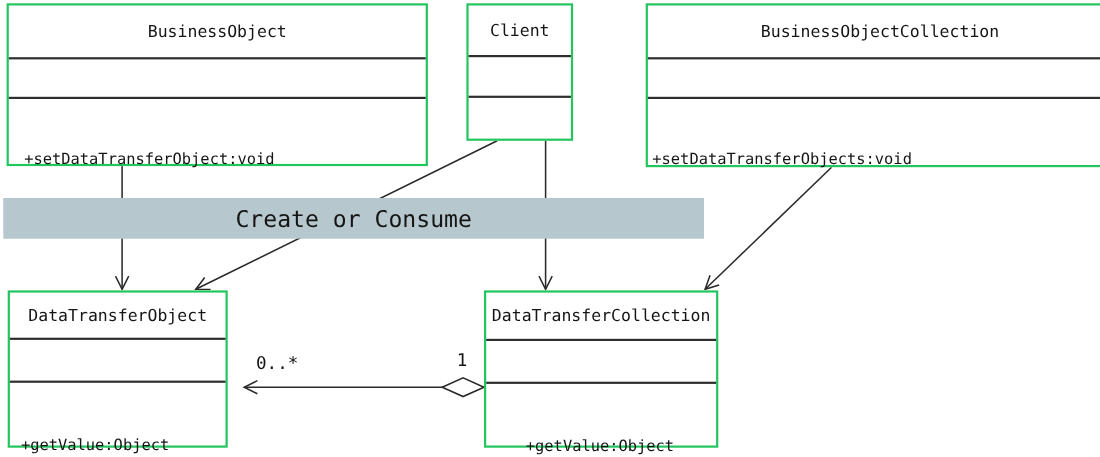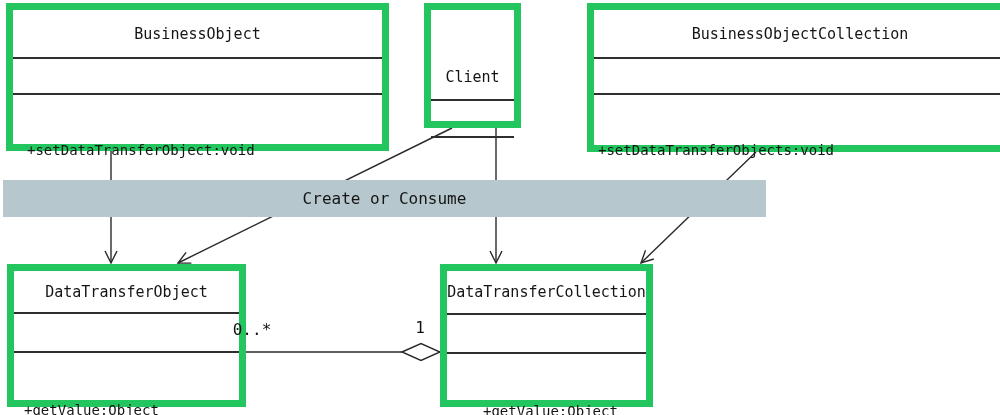--- a/index.html
+++ b/index.html
@@ -13,21 +13,21 @@
     overflow: hidden;
   }
   svg.lines {
     position: absolute;
     left: 0; top: 0;
     z-index: 1;
   }
   .uml-class {
     position: absolute;
     background: #ffffff;
-    border: 7px solid #22c55e;
+    border: 2px solid #22c55e;
     box-sizing: border-box;
     z-index: 2;
   }
   .uml-title {
     display: flex;
     align-items: center;
     justify-content: center;
     border-bottom: 2px solid #2e2e2e;
     box-sizing: border-box;
     font-size: 15px;
@@ -43,46 +43,46 @@
     line-height: 19px;
     white-space: pre;
   }
   
   #box-business-object            { left: 6px;   top: 3px;   width: 383px; height: 148px; }
   #box-business-object .uml-title { height: 49px; }
   #box-business-object .uml-attrs { height: 36px; }
   #box-business-object .uml-methods { padding: 8px 0 0 14px; }
 
   #box-client            { left: 424px; top: 3px;  width: 97px; height: 125px; }
-  #box-client .uml-title { height: 47px; margin-top: 44px; }
+  #box-client .uml-title { height: 47px; }
   #box-client .uml-attrs { height: 37px; }
 
   #box-business-object-collection            { left: 568px; top: 3px; width: 426px; height: 149px; margin-left: 19px; }
   #box-business-object-collection .uml-title { height: 49px; }
   #box-business-object-collection .uml-attrs { height: 36px; }
   #box-business-object-collection .uml-methods { padding: 8px 0 0 4px; }
 
-  #box-data-transfer-object            { left: 7px; top: 264px; width: 239px; height: 143px; }
+  #box-data-transfer-object            { left: 7px; top: 264px; width: 200px; height: 143px; }
   #box-data-transfer-object .uml-title { height: 43px; }
   #box-data-transfer-object .uml-attrs { height: 39px; }
   #box-data-transfer-object .uml-methods { padding: 10px 0 0 10px; }
 
   #box-data-transfer-collection            { left: 440px; top: 264px; width: 213px; height: 143px; }
   #box-data-transfer-collection .uml-title { height: 44px; }
   #box-data-transfer-collection .uml-attrs { height: 39px; }
   #box-data-transfer-collection .uml-methods { padding: 10px 0 0 36px; }
 
   .banner {
     position: absolute;
     left: 3px; top: 180px;
-    width: 763px; height: 37px;
+    width: 637px; height: 37px;
     display: flex;
     align-items: center;
     justify-content: center;
-    font-size: 16px;
+    font-size: 21px;
     z-index: 3;
   }
   .mult-label {
     position: absolute;
     z-index: 2;
     font-size: 16px;
     text-align: center;
   }
   #mult-many { left: 228px; top: 320px; width: 48px; }
   #mult-one  { left: 408px; top: 318px; width: 24px; }

